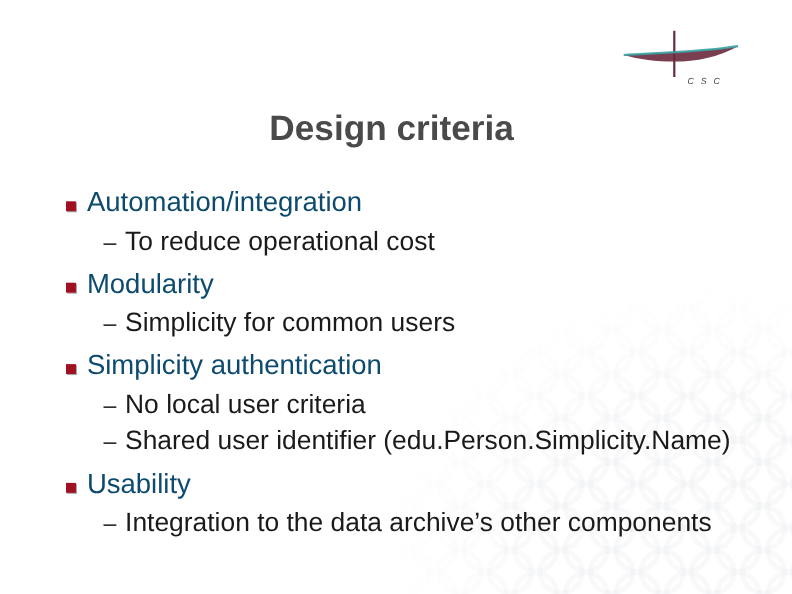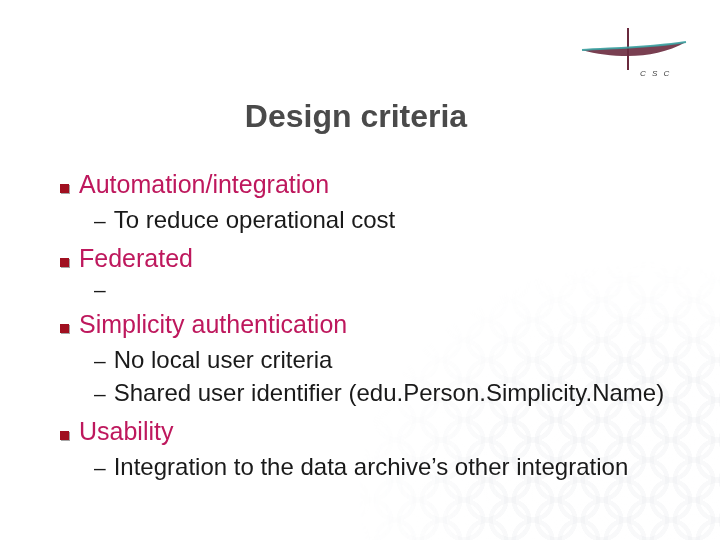--- a/index.html
+++ b/index.html
@@ -27,21 +27,21 @@
       radial-gradient(circle at center, rgba(255,255,255,0) 55%, rgba(190,195,205,0.18) 56%, rgba(190,195,205,0.18) 70%, rgba(255,255,255,0) 71%) 23px 20px/46px 40px,
       radial-gradient(ellipse 60% 60% at 70% 70%, rgba(255,255,255,0) 0%, rgba(255,255,255,1) 75%);
     -webkit-mask: radial-gradient(ellipse 70% 70% at 70% 70%, #000 0%, #000 40%, transparent 80%);
             mask: radial-gradient(ellipse 70% 70% at 70% 70%, #000 0%, #000 40%, transparent 80%);
   }
 
   
   .logo {
     position: absolute;
     top: 26px;
-    right: 32px;
+    right: 47px;
     width: 120px;
     height: 58px;
     font-style: italic;
   }
 
   
   .title {
     position: absolute;
     top: 98px;
     left: 0;
@@ -72,21 +72,21 @@
     flex: 0 0 auto;
     width: 9px;
     height: 9px;
     background: #a01020;
     margin-right: 10px;
     margin-top: 11px;
     box-shadow: 1px 1px 0 rgba(0,0,0,0.35);
   }
   .bullet-text {
     font-size: 25px;
-    color: #be185d;
+    color: #0c4a6e;
     line-height: 1.35;
   }
 
   .sub-row {
     display: flex;
     align-items: baseline;
     padding-left: 34px;
     margin: 1px 0 1px 0;
   }
   .dash {
@@ -124,24 +124,25 @@
     <div class="bullet-sq"></div>
     <div class="bullet-text">Automation/integration</div>
   </div>
   <div class="sub-row">
     <div class="dash">–</div>
     <div class="sub-text">To reduce operational cost</div>
   </div>
 
   <div class="bullet-row">
     <div class="bullet-sq"></div>
-    <div class="bullet-text">Federated</div>
+    <div class="bullet-text">Modularity</div>
   </div>
   <div class="sub-row">
     <div class="dash">–</div>
+    <div class="sub-text">Simplicity for common users</div>
   </div>
 
   <div class="bullet-row">
     <div class="bullet-sq"></div>
     <div class="bullet-text">Simplicity authentication</div>
   </div>
   <div class="sub-row">
     <div class="dash">–</div>
     <div class="sub-text">No local user criteria</div>
   </div>
@@ -149,16 +150,16 @@
     <div class="dash">–</div>
     <div class="sub-text">Shared user identifier (edu.Person.Simplicity.Name)</div>
   </div>
 
   <div class="bullet-row">
     <div class="bullet-sq"></div>
     <div class="bullet-text">Usability</div>
   </div>
   <div class="sub-row">
     <div class="dash">–</div>
-    <div class="sub-text">Integration to the data archive’s other integration</div>
+    <div class="sub-text">Integration to the data archive’s other components</div>
   </div>
 
 </div>
 
 </body></html>

